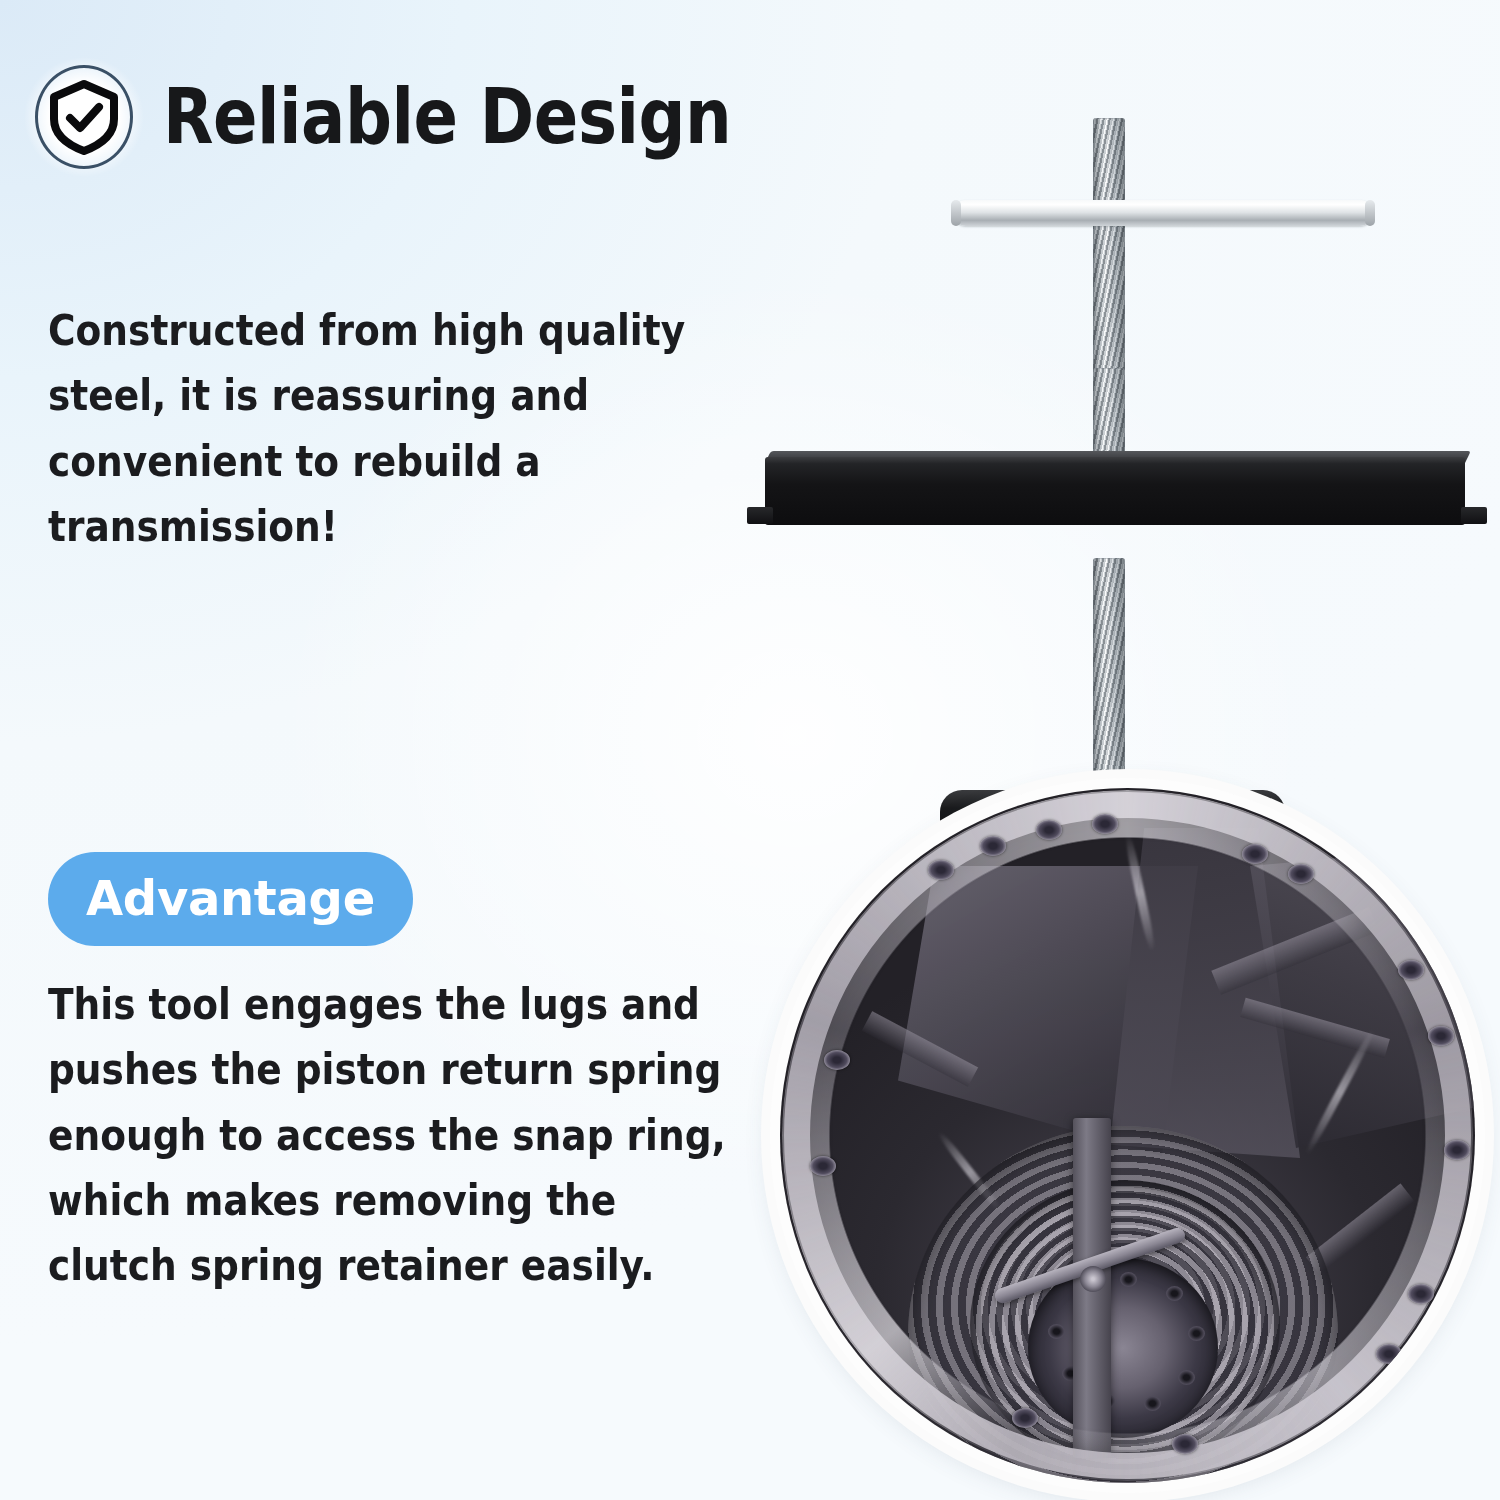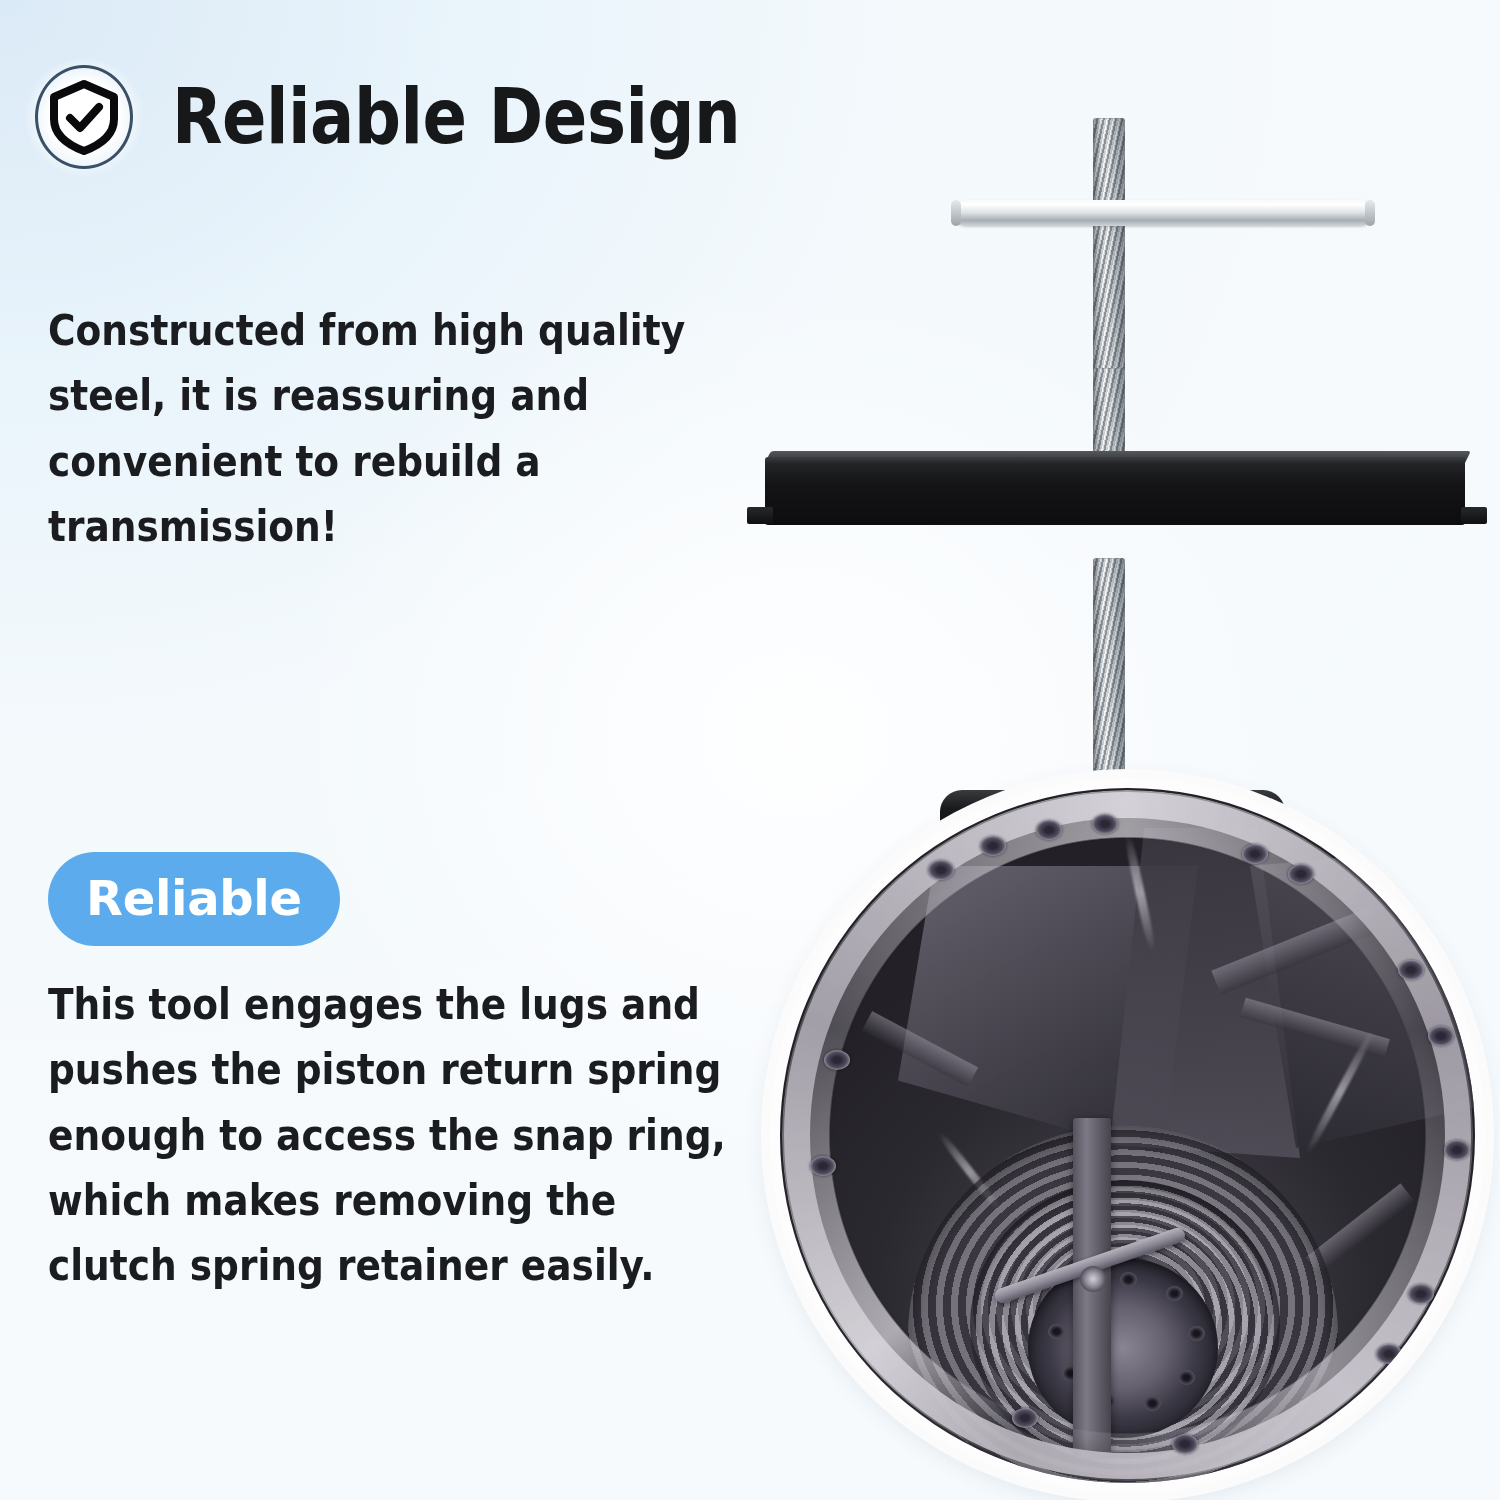--- a/index.html
+++ b/index.html
@@ -34,21 +34,21 @@
     pointer-events: none;
   }
 
   
   #header {
     position: absolute;
     left: 24px;
     top: 28px;
     display: flex;
     align-items: center;
-    gap: 28px;
+    gap: 19px;
   }
   #shield-badge {
     position: relative;
     width: 120px;
     height: 120px;
     border-radius: 50%;
     background: radial-gradient(closest-side, #ffffff 58%, rgba(255,255,255,0.0) 100%);
     display: flex;
     align-items: center;
     justify-content: center;
@@ -421,21 +421,21 @@
     </div>
 
     <h1 id="page-title">Reliable Design</h1>
   </div>
 
   <div class="feature" id="feature-quality">
     <p class="feature-body">Constructed from high quality steel, it is reassuring and convenient to rebuild a transmission!</p>
   </div>
 
   <div class="feature" id="feature-advantage">
-    <div class="pill">Reliable</div>
+    <div class="pill">Advantage</div>
     <p class="feature-body">This tool engages the lugs and pushes the piston return spring enough to access the snap ring, which makes removing the clutch spring retainer easily.</p>
   </div>
 
   <div id="tool-photo">
     <div class="rod" id="rod-upper"></div>
     <div id="t-handle"></div>
     <div id="t-handle-cap-l"></div>
     <div id="t-handle-cap-r"></div>
 
     <div class="rod" id="rod-mid"></div>

